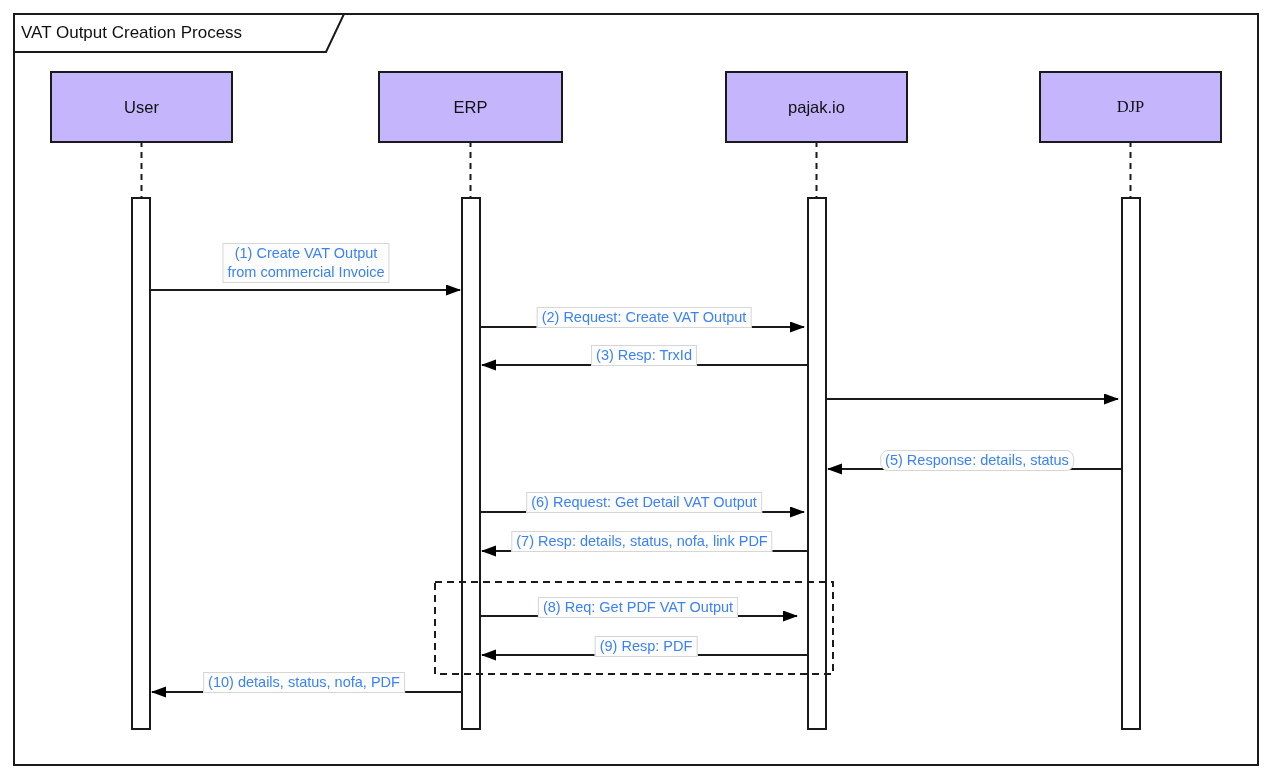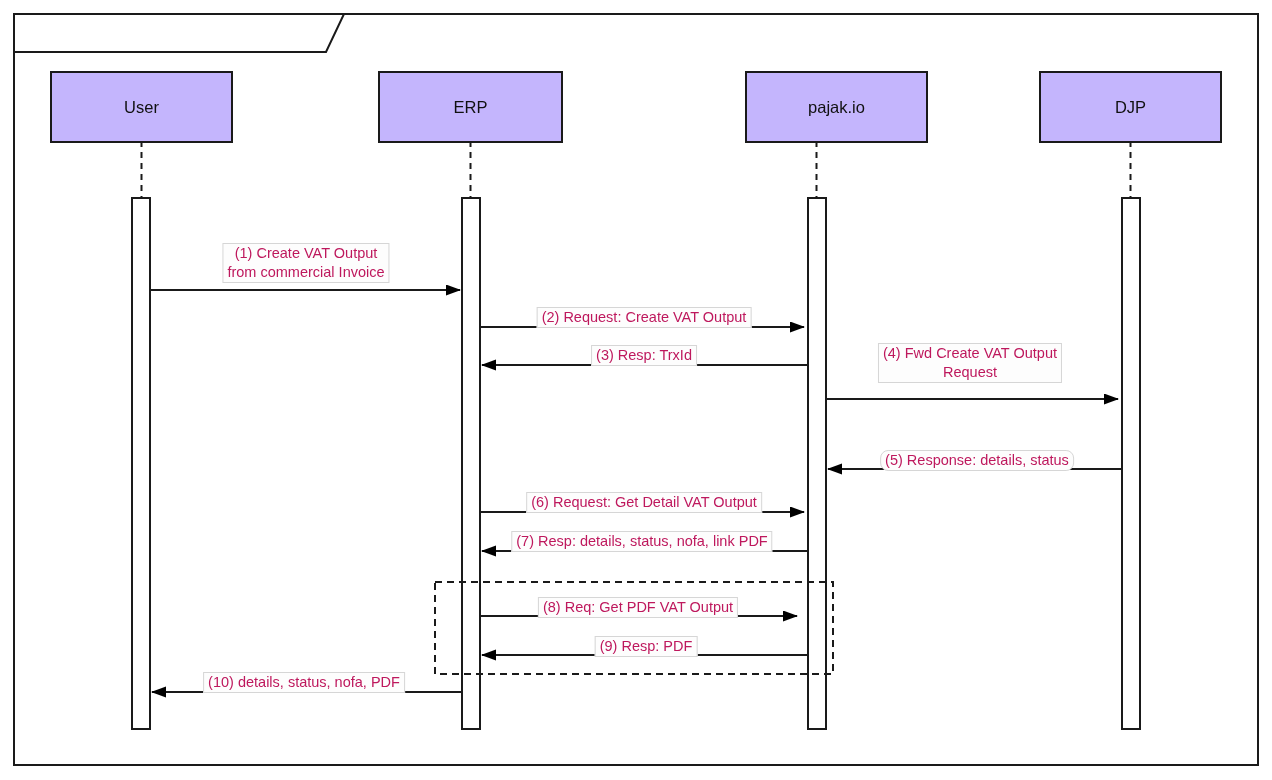--- a/index.html
+++ b/index.html
@@ -47,21 +47,21 @@
   .msg-label {
     position: absolute;
     transform: translateX(-50%);
     background: #fdfdfd;
     border: 1px solid #d6d6d6;
     padding: 0 4px;
     font-size: 14.5px;
     line-height: 19px;
     white-space: pre-line;
     text-align: center;
-    color: #be185d;
+    color: #3b82f6;
   }
 </style>
 </head>
 <body>
 
 <div class="canvas">
 
   <svg class="shapes" width="1272" height="780" viewBox="0 0 1272 780" xmlns="http://www.w3.org/2000/svg">
     <defs>
       <marker id="arr" markerWidth="16" markerHeight="12" refX="14" refY="5.5" orient="auto" markerUnits="userSpaceOnUse">
@@ -90,32 +90,31 @@
     <line x1="808" y1="365" x2="482" y2="365" stroke="#1a1a1a" stroke-width="2" marker-end="url(#arr)"></line>
     <line x1="826" y1="399" x2="1118" y2="399" stroke="#1a1a1a" stroke-width="2" marker-end="url(#arr)"></line>
     <line x1="1122" y1="469" x2="828" y2="469" stroke="#1a1a1a" stroke-width="2" marker-end="url(#arr)"></line>
     <line x1="480" y1="512" x2="804" y2="512" stroke="#1a1a1a" stroke-width="2" marker-end="url(#arr)"></line>
     <line x1="808" y1="551" x2="482" y2="551" stroke="#1a1a1a" stroke-width="2" marker-end="url(#arr)"></line>
     <line x1="480" y1="616" x2="797" y2="616" stroke="#1a1a1a" stroke-width="2" marker-end="url(#arr)"></line>
     <line x1="808" y1="655" x2="482" y2="655" stroke="#1a1a1a" stroke-width="2" marker-end="url(#arr)"></line>
     <line x1="462" y1="692" x2="152" y2="692" stroke="#1a1a1a" stroke-width="2" marker-end="url(#arr)"></line>
   </svg>
 
+  <div class="frame-title">VAT Output Creation Process</div>
 
   <div class="participant" style="left:50px;  width:179px;">User</div>
   <div class="participant" style="left:378px; width:181px;">ERP</div>
-  <div class="participant" style="left:725px; width:179px;margin-left:20px;">pajak.io</div>
-  <div class="participant" style="left:1039px;width:179px;">DJP</div>
+  <div class="participant" style="left:725px; width:179px;">pajak.io</div>
+  <div class="participant" style="left:1039px;width:179px;font-family:Liberation Serif, serif;">DJP</div>
 
   <div class="msg-label" style="left:306px; top:243px;">(1) Create VAT Output
 from commercial Invoice</div>
   <div class="msg-label" style="left:644px; top:307px;">(2) Request: Create VAT Output</div>
   <div class="msg-label" style="left:644px; top:345px;">(3) Resp: TrxId</div>
-  <div class="msg-label" style="left:970px; top:343px;">(4) Fwd Create VAT Output
-Request</div>
   <div class="msg-label" style="left:977px; top:450px;border-radius:8px;">(5) Response: details, status</div>
   <div class="msg-label" style="left:644px; top:492px;text-align:right;">(6) Request: Get Detail VAT Output</div>
   <div class="msg-label" style="left:642px; top:531px;">(7) Resp: details, status, nofa, link PDF</div>
   <div class="msg-label" style="left:638px; top:597px;">(8) Req: Get PDF VAT Output</div>
   <div class="msg-label" style="left:646px; top:636px;">(9) Resp: PDF</div>
   <div class="msg-label" style="left:304px; top:672px;">(10) details, status, nofa, PDF</div>
 
 </div>
 
 </body></html>

